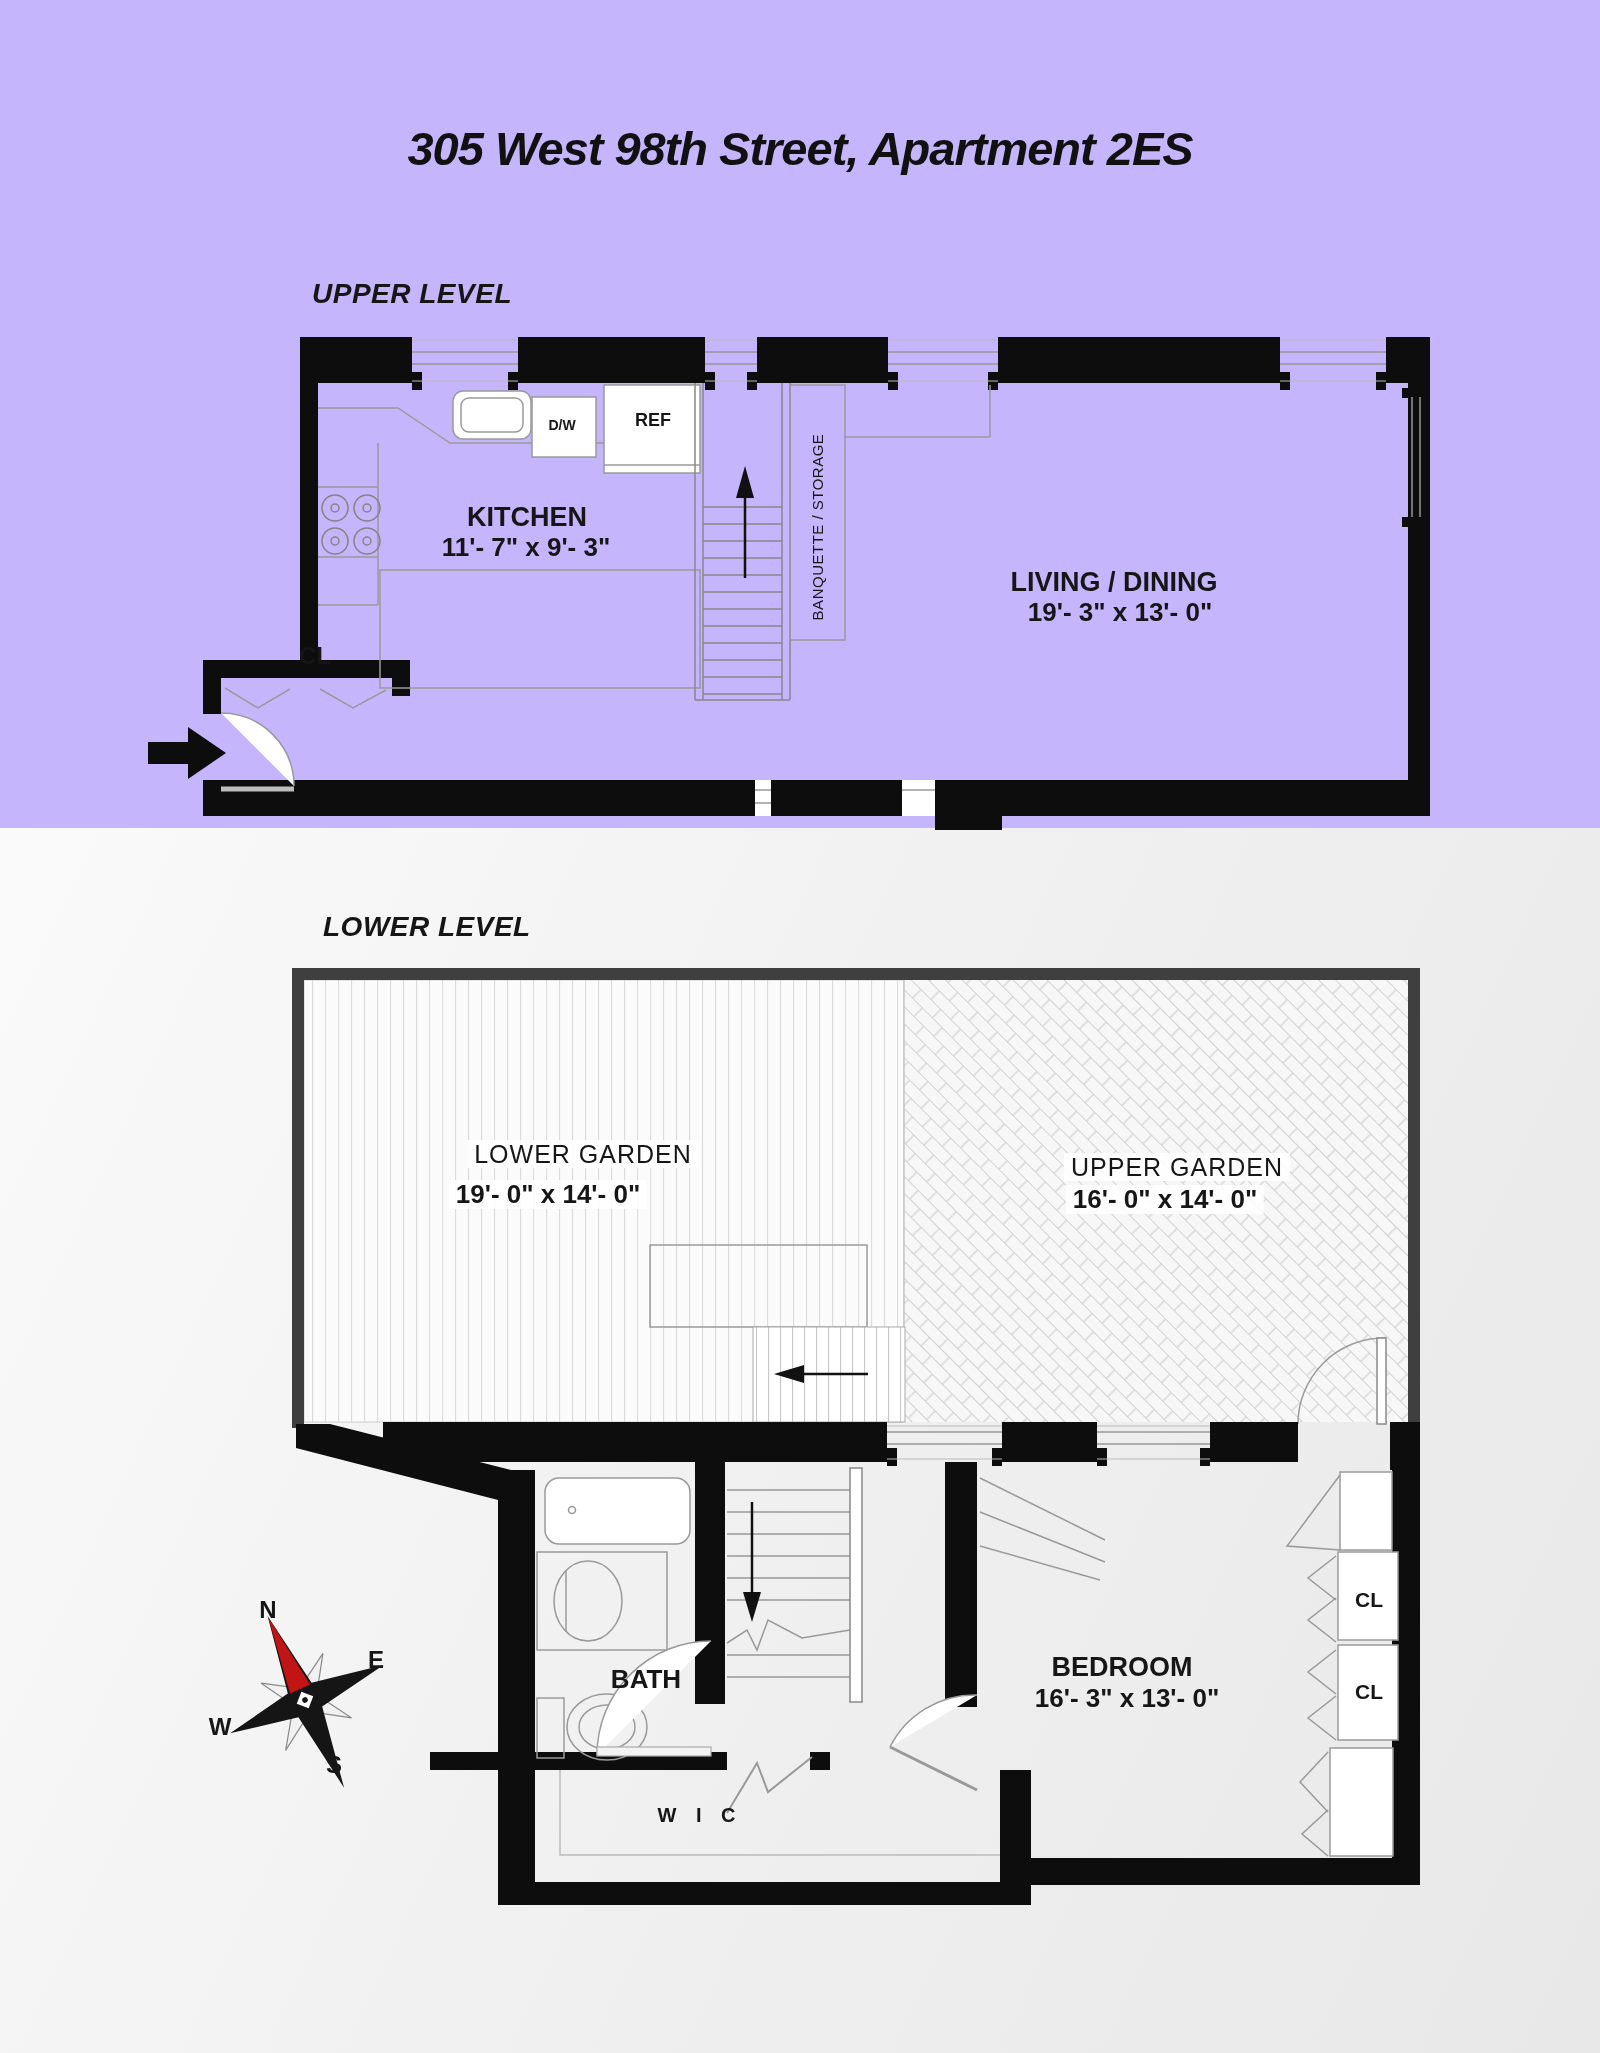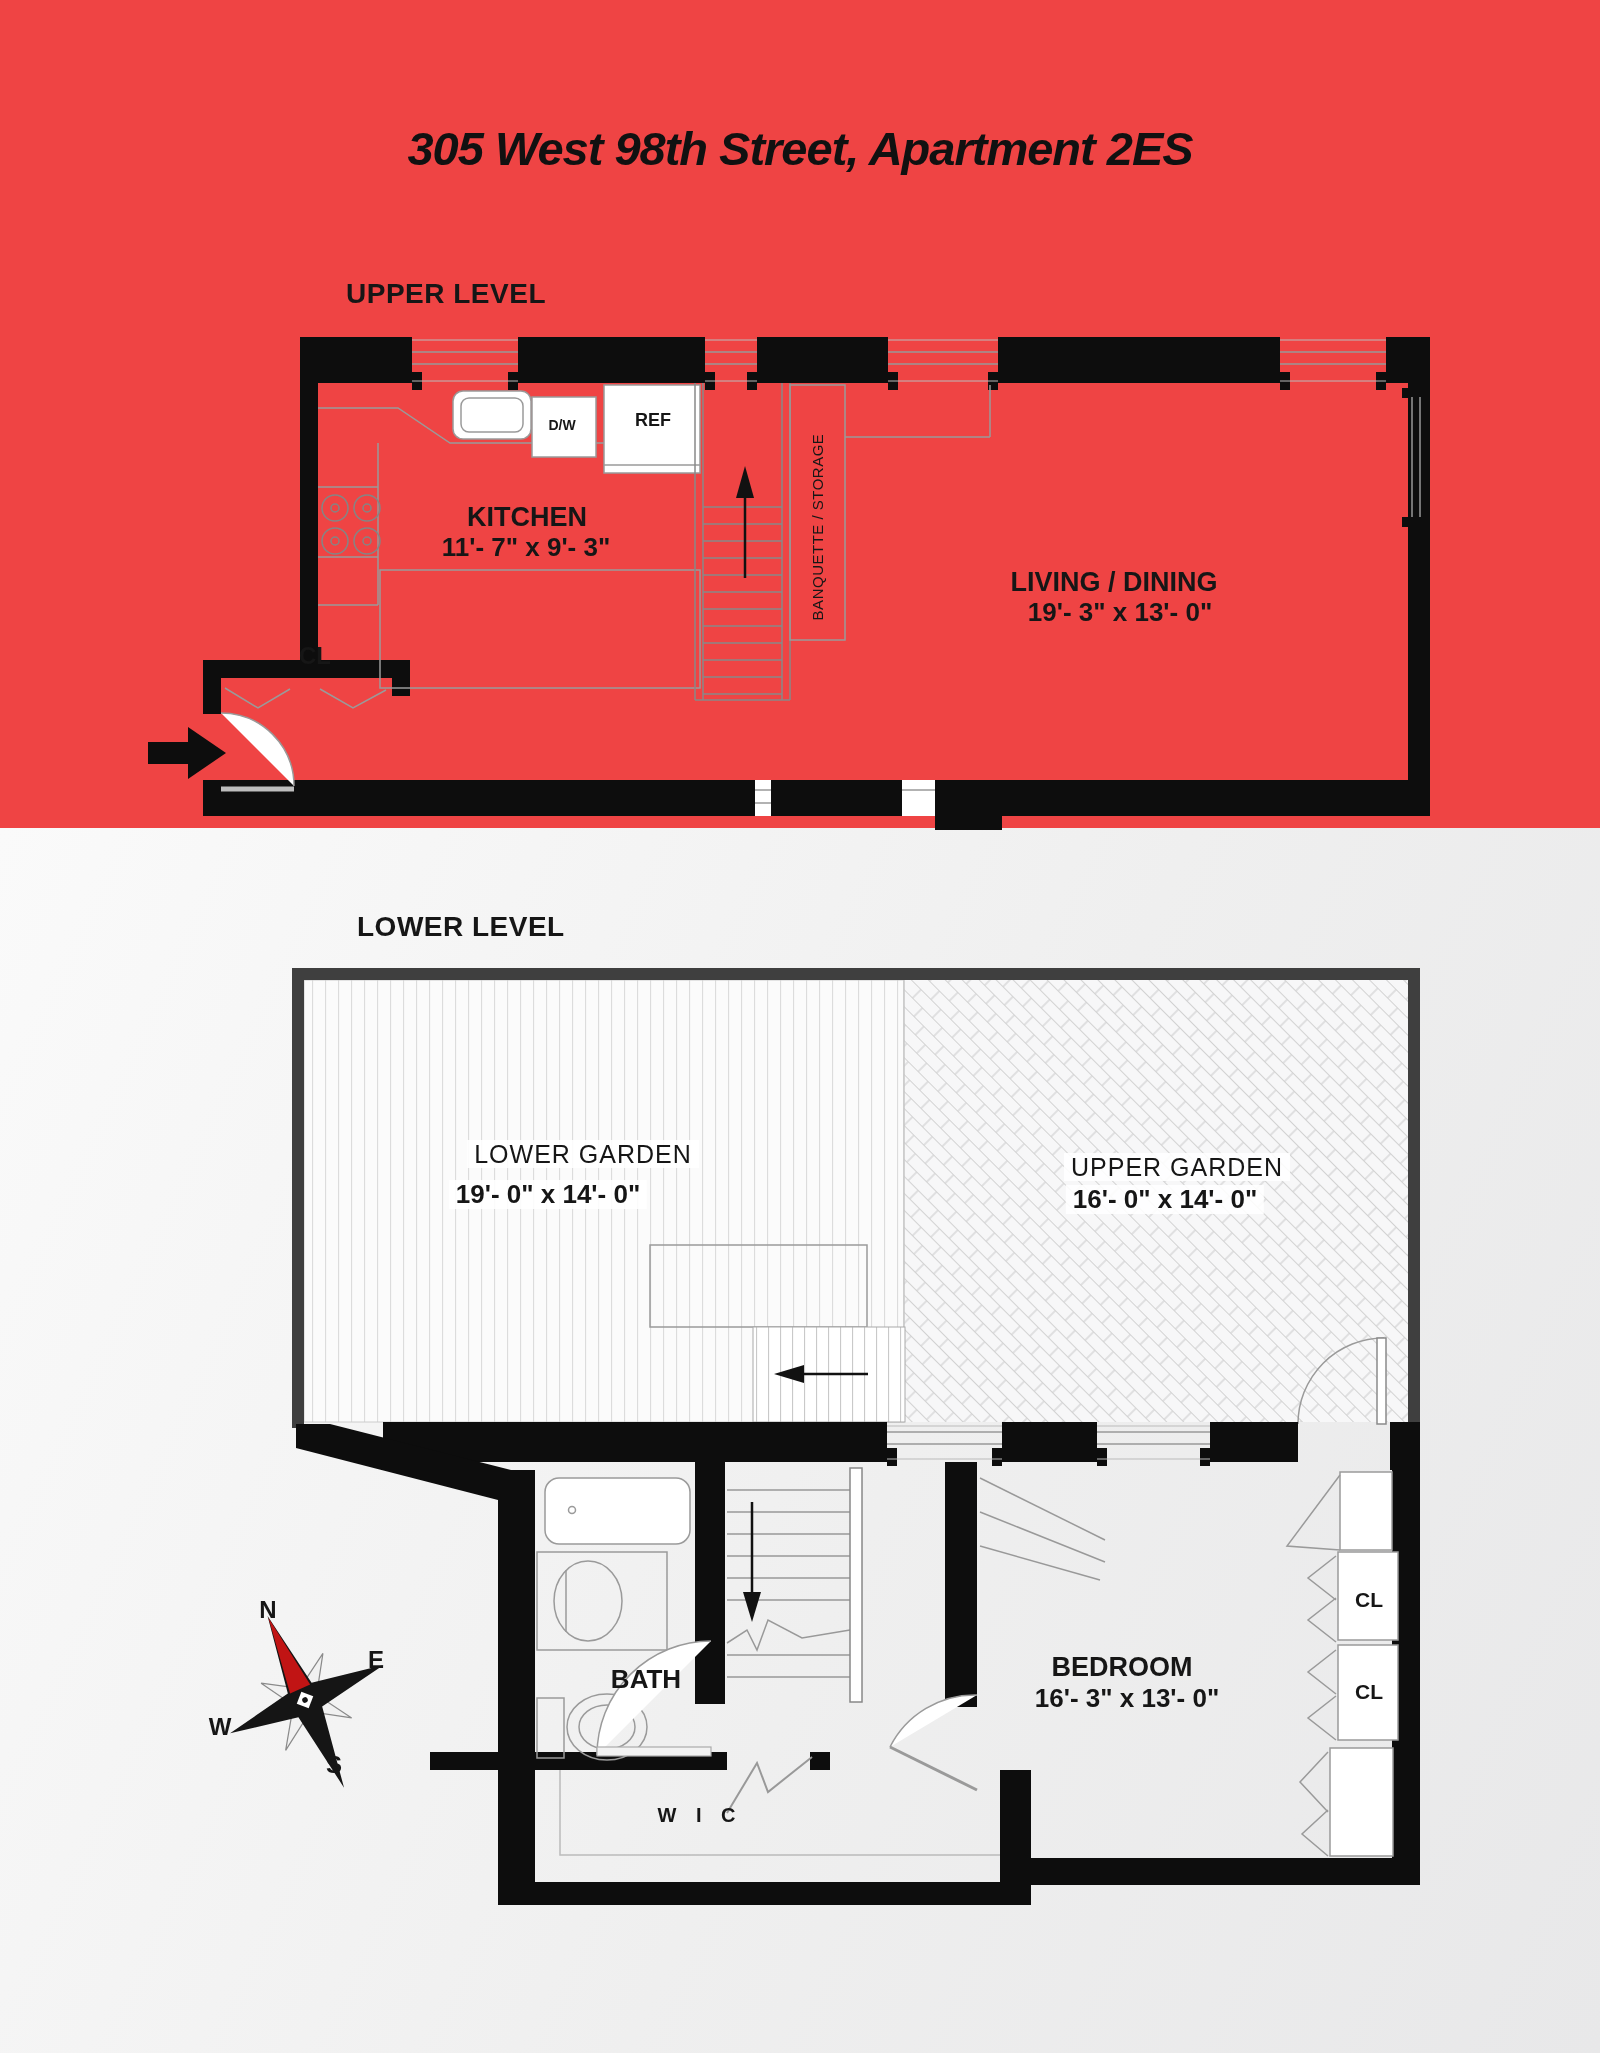--- a/index.html
+++ b/index.html
@@ -1,24 +1,24 @@
 <!DOCTYPE html>
 <html><head>
 <meta charset="utf-8">
 <style>
   html,body{margin:0;padding:0;background:#fff;}
-  .page{position:relative;width:1600px;height:2053px;background:#ef4444;overflow:hidden;
+  .page{position:relative;width:1600px;height:2053px;background:#c4b5fd;overflow:hidden;
         font-family:"Liberation Sans",sans-serif;}
   .lower-bg{position:absolute;left:0;top:828px;width:1600px;height:1225px;
         background:linear-gradient(115deg,#fafafa 0%,#efefef 55%,#e8e8e9 100%);}
   svg.plan{position:absolute;left:0;top:0;width:1600px;height:2053px;}
   .lbl{position:absolute;color:#161616;white-space:nowrap;line-height:1.05;}
   .ctr{transform:translateX(-50%);}
   .b{font-weight:bold;}
-  .it{font-weight:600;letter-spacing:0.5px;margin-left:34px;}
+  .it{font-style:italic;font-weight:600;letter-spacing:0.5px;}
   .title{left:0;top:124px;width:1600px;text-align:center;font-size:47px;font-weight:bold;
          font-style:italic;letter-spacing:-1px;color:#111;}
   .garden-lbl{background:rgba(255,255,255,0.88);padding:1px 7px;}
   .vert{transform:translate(-50%,-50%) rotate(-90deg);transform-origin:center;}
 </style>
 </head>
 <body>
 
 <div class="page">
   <div class="lower-bg"></div>

